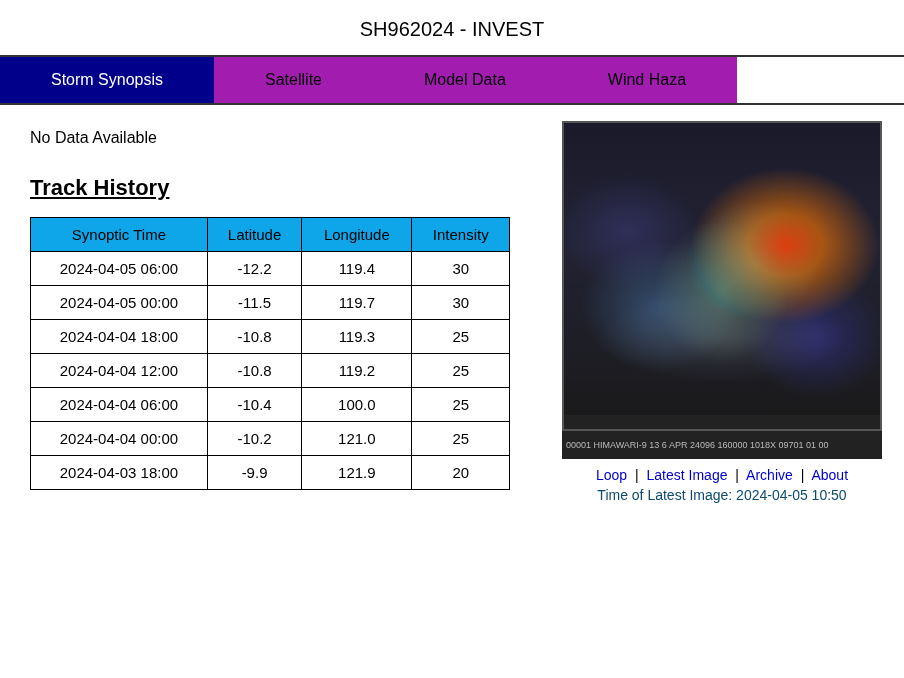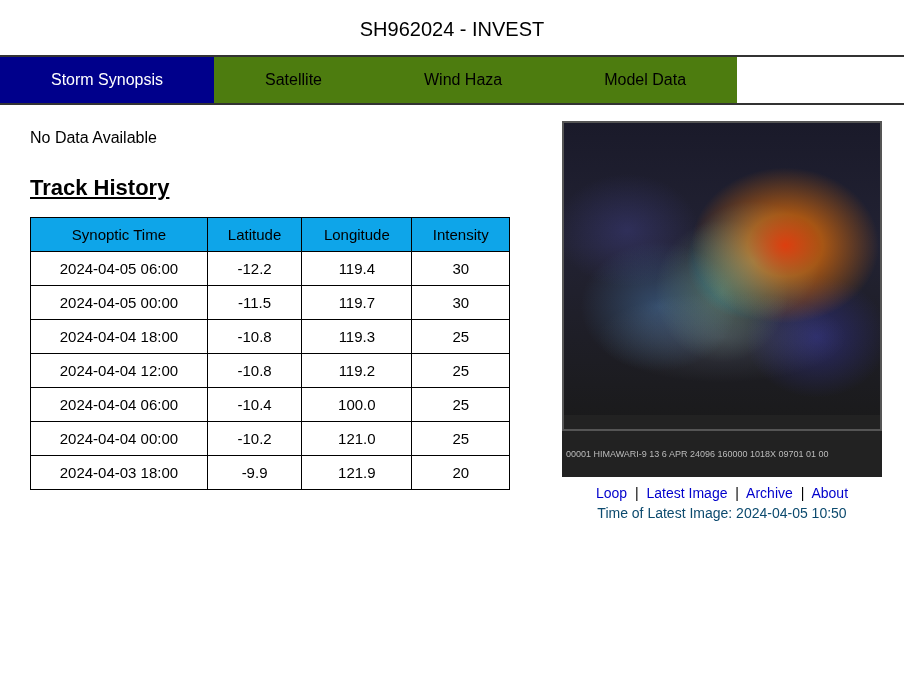--- a/index.html
+++ b/index.html
@@ -27,21 +27,21 @@
       cursor: pointer;
       border: none;
       background: none;
       font-family: Arial, sans-serif;
     }
     .tab.active {
       background: #00008b;
       color: #fff;
     }
     .tab:not(.active) {
-      background: #4d7c0f;
+      background: #a21caf;
       color: #000;
     }
     .content-area {
       display: flex;
       padding: 0;
     }
     .left-panel {
       flex: 0 0 540px;
       padding: 24px 30px;
     }
@@ -122,21 +122,21 @@
       height: 14px;
       background: #222;
       font-size: 9px;
       color: #aaa;
     }
     .img-caption-bar {
       width: 320px;
       background: #222;
       color: #bbb;
       font-size: 9px;
-      padding: 18px 4px;
+      padding: 9px 4px;
       text-align: left;
     }
     .imagery-links {
       margin-top: 8px;
       font-size: 14px;
       text-align: center;
     }
     .imagery-links a {
       color: #0000cc;
       text-decoration: none;
@@ -154,22 +154,22 @@
     }
   </style>
 </head>
 <body>
 
 <div class="page-title">SH962024 - INVEST</div>
 
 <div class="tabs">
   <button class="tab active">Storm Synopsis</button>
   <button class="tab">Satellite</button>
+  <button class="tab">Model Data</button>
   <button class="tab">Wind Haza</button>
-  <button class="tab">Model Data</button>
 </div>
 
 <div class="content-area">
   <div class="left-panel">
     <div class="no-data">No Data Available</div>
 
     <div class="section-title">Track History</div>
     <table>
       <thead>
         <tr>

